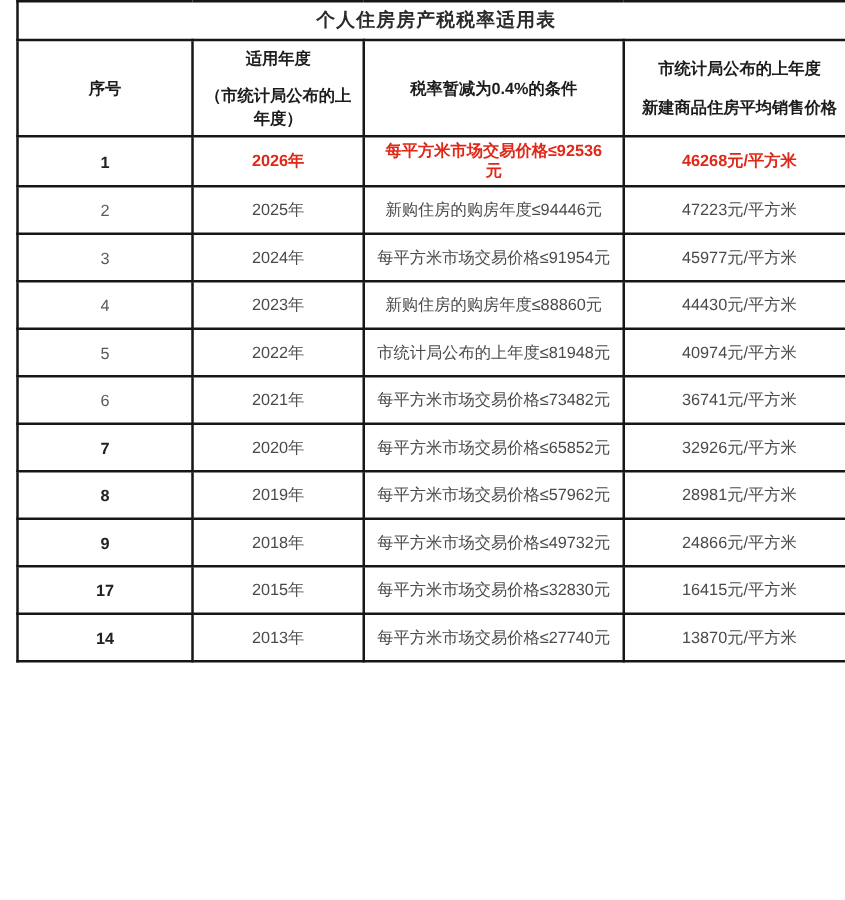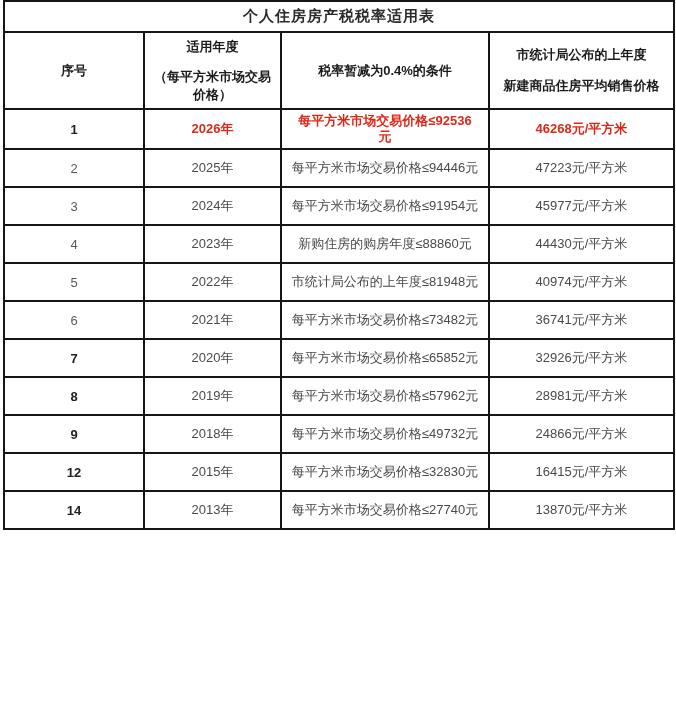--- a/index.html
+++ b/index.html
@@ -11,21 +11,21 @@
   * { box-sizing: border-box; }
   html, body {
     margin: 0; padding: 0;
     width: 676px; height: 720px;
     background: #ffffff;
     overflow: hidden;
     font-family: "Liberation Sans", "DejaVu Sans", sans-serif;
   }
   .page {
     width: 676px; height: 720px;
-    padding: 0 3px;
+    padding: 0 13px;
   }
   table.tax-table {
     width: 670px;
     border-collapse: collapse;
     table-layout: fixed;
   }
   table.tax-table td, table.tax-table th {
     border: 2px solid var(--border);
     text-align: center;
     vertical-align: middle;
@@ -89,42 +89,42 @@
     <thead>
       <tr class="title-row">
         <td colspan="4">个人住房房产税税率适用表</td>
       </tr>
       <tr class="header-row">
         <th>
           <span class="hline">序号</span>
         </th>
         <th>
           <span class="hline">适用年度</span>
-          <span class="hline gap">（每平方米市场交易价格）</span>
+          <span class="hline gap">（市统计局公布的上年度）</span>
         </th>
         <th>
           <span class="hline">税率暂减为0.4%的条件</span>
         </th>
         <th>
           <span class="hline">市统计局公布的上年度</span>
           <span class="hline gap">新建商品住房平均销售价格</span>
         </th>
       </tr>
     </thead>
     <tbody id="rows-body">
         <tr class="highlight bold-index">
     <td class="c-index">1</td>
     <td class="c-year">2026年</td>
     <td class="c-cond wrap">每平方米市场交易价格≤92536元</td>
     <td class="c-price">46268元/平方米</td>
   </tr>
         <tr>
     <td class="c-index">2</td>
     <td class="c-year">2025年</td>
-    <td class="c-cond">每平方米市场交易价格≤94446元</td>
+    <td class="c-cond">新购住房的购房年度≤94446元</td>
     <td class="c-price">47223元/平方米</td>
   </tr>
         <tr>
     <td class="c-index">3</td>
     <td class="c-year">2024年</td>
     <td class="c-cond">每平方米市场交易价格≤91954元</td>
     <td class="c-price">45977元/平方米</td>
   </tr>
         <tr>
     <td class="c-index">4</td>
@@ -156,21 +156,21 @@
     <td class="c-cond">每平方米市场交易价格≤57962元</td>
     <td class="c-price">28981元/平方米</td>
   </tr>
         <tr class="bold-index">
     <td class="c-index">9</td>
     <td class="c-year">2018年</td>
     <td class="c-cond">每平方米市场交易价格≤49732元</td>
     <td class="c-price">24866元/平方米</td>
   </tr>
         <tr class="bold-index">
-    <td class="c-index">12</td>
+    <td class="c-index">17</td>
     <td class="c-year">2015年</td>
     <td class="c-cond">每平方米市场交易价格≤32830元</td>
     <td class="c-price">16415元/平方米</td>
   </tr>
         <tr class="bold-index">
     <td class="c-index">14</td>
     <td class="c-year">2013年</td>
     <td class="c-cond">每平方米市场交易价格≤27740元</td>
     <td class="c-price">13870元/平方米</td>
   </tr>

